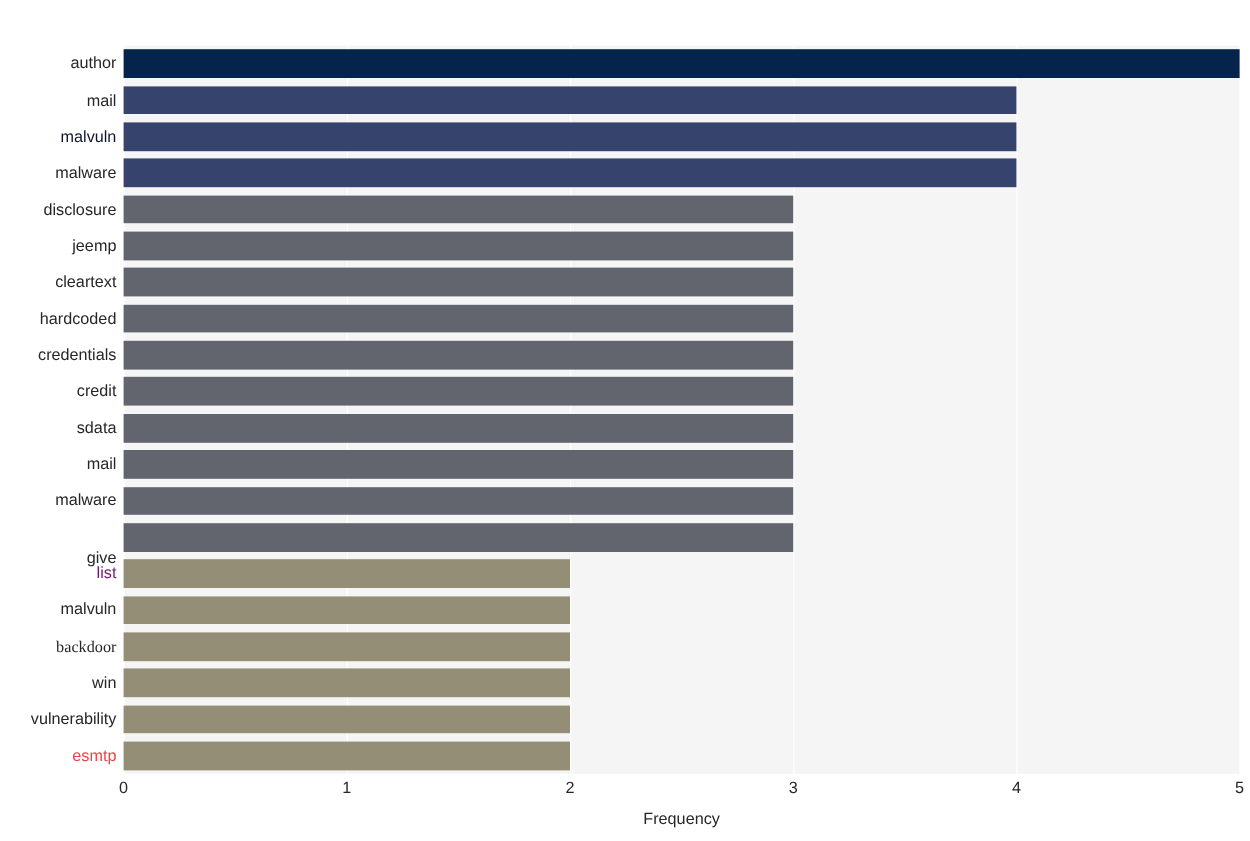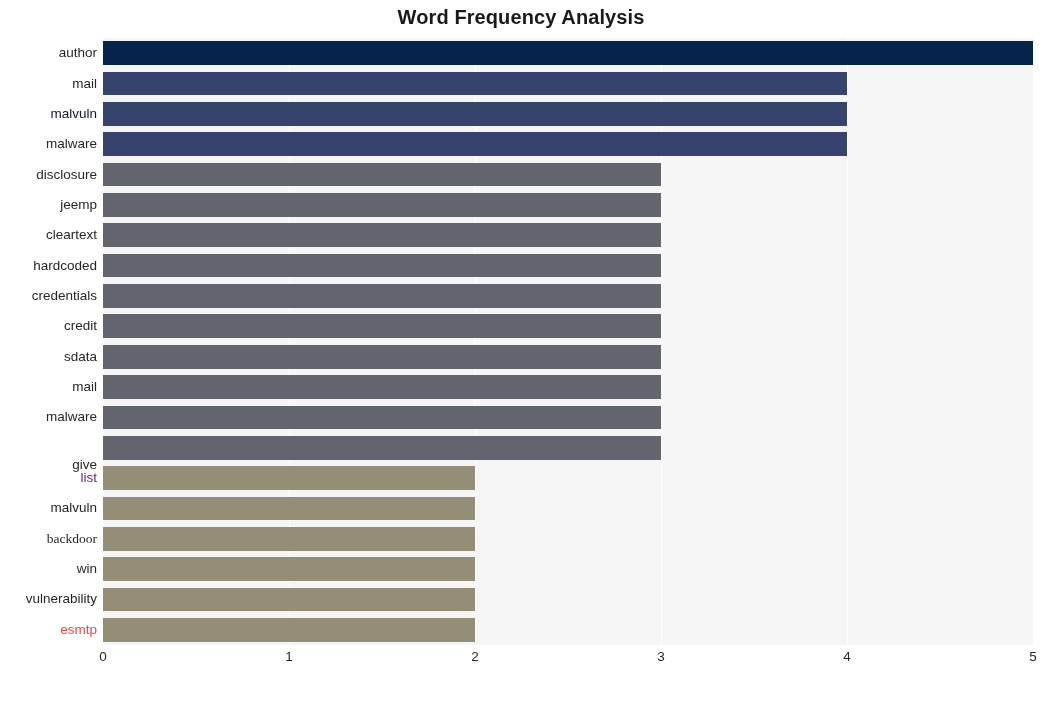--- a/index.html
+++ b/index.html
@@ -118,21 +118,20 @@
     text-align: center;
     font-size: 13.5px;
     color: #262626;
   }
 </style>
 </head>
 <body>
 
 <div id="figure" style="background: rgb(255, 255, 255);">
 
-  <div id="chart-title">Word Frequency Analysis</div>
 
   <div id="plot-area" style="background: rgb(245, 245, 246);">
     <div id="gridlines-layer">
         <div class="gridline" style="left: 0px; background: rgb(254, 254, 254);"></div>
         <div class="gridline" style="left: 186px; background: rgb(254, 254, 254);"></div>
         <div class="gridline" style="left: 372px; background: rgb(254, 254, 254);"></div>
         <div class="gridline" style="left: 558px; background: rgb(254, 254, 254);"></div>
         <div class="gridline" style="left: 744px; background: rgb(254, 254, 254);"></div>
         <div class="gridline" style="left: 930px; background: rgb(254, 254, 254);"></div>
       </div>
@@ -225,14 +224,15 @@
 
   <div id="x-axis-labels">
       <div class="x-tick-label" style="left: 103px; color: rgb(38, 38, 38);">0</div>
       <div class="x-tick-label" style="left: 289px; color: rgb(38, 38, 38);">1</div>
       <div class="x-tick-label" style="left: 475px; color: rgb(38, 38, 38);">2</div>
       <div class="x-tick-label" style="left: 661px; color: rgb(38, 38, 38);">3</div>
       <div class="x-tick-label" style="left: 847px; color: rgb(38, 38, 38);">4</div>
       <div class="x-tick-label" style="left: 1033px; color: rgb(38, 38, 38);">5</div>
     </div>
 
+  <div id="x-axis-title">Frequency</div>
 
 </div>
 
 </body></html>

